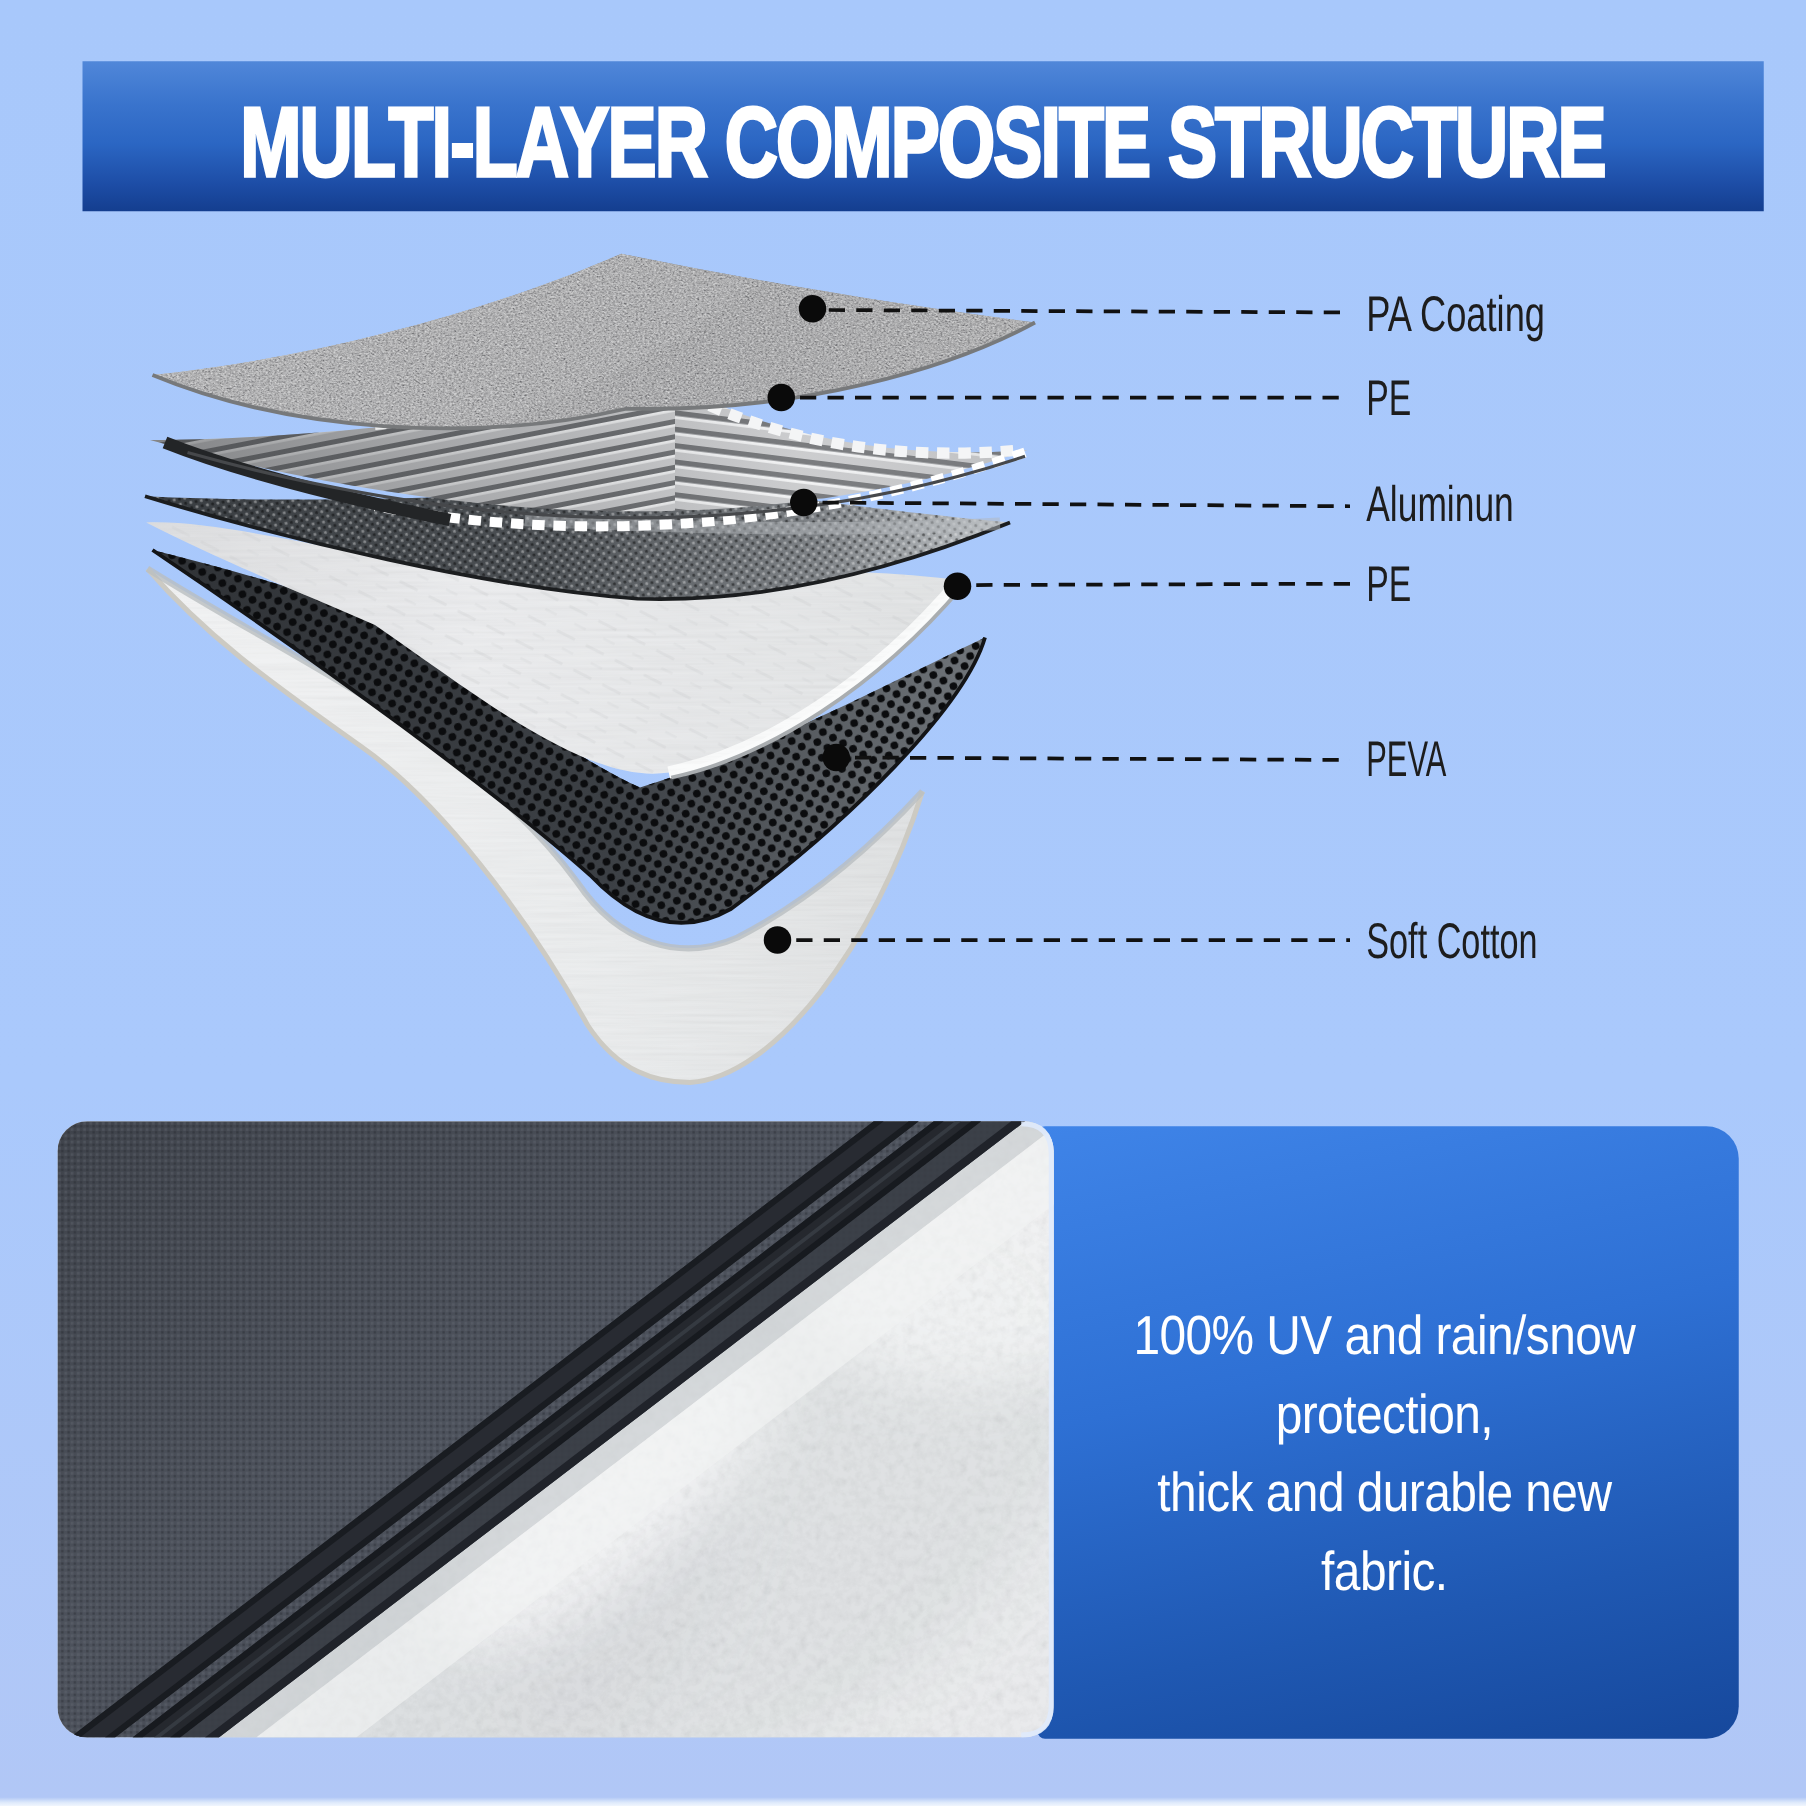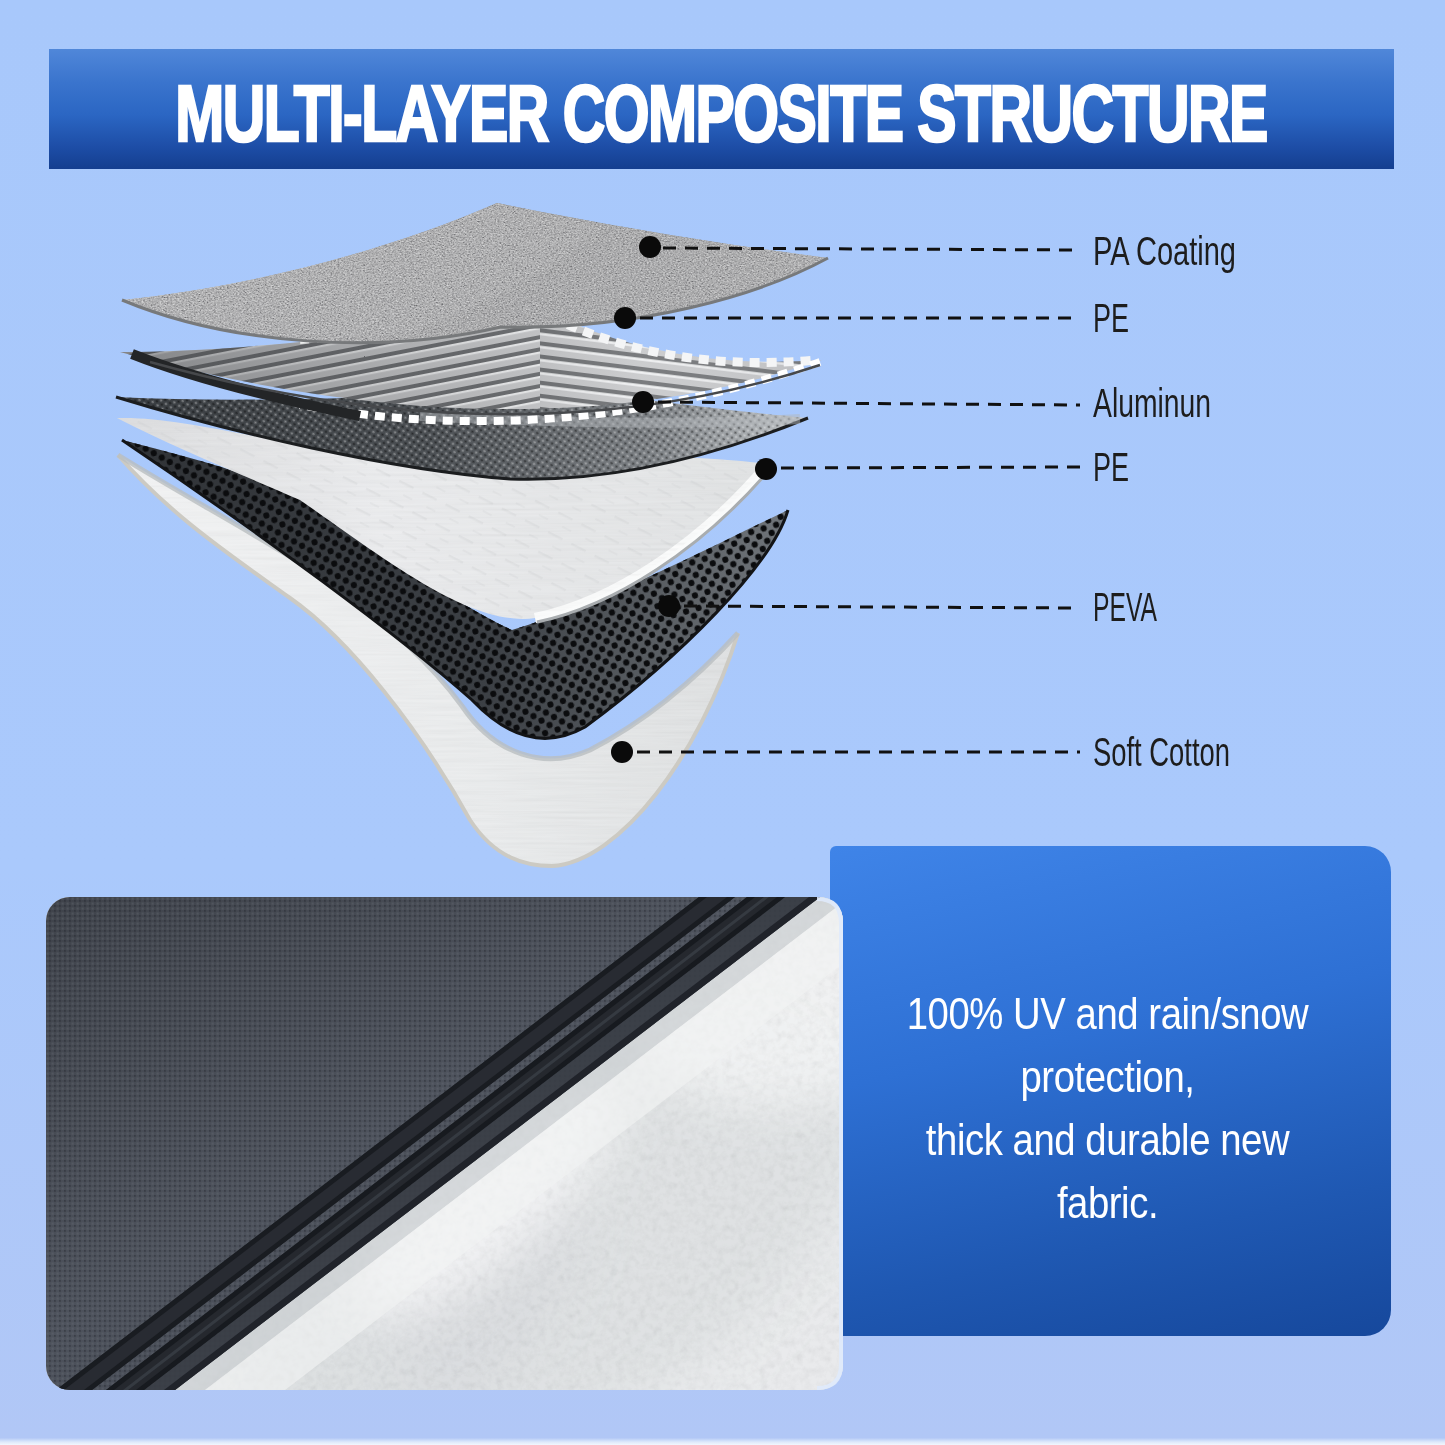--- a/index.html
+++ b/index.html
@@ -1,25 +1,25 @@
 <!DOCTYPE html>
 <html><head>
 <meta charset="utf-8">
 <style>
   html,body{margin:0;padding:0;}
   body{width:1445px;height:1445px;position:relative;overflow:hidden;
        font-family:"Liberation Sans",sans-serif;
        background:linear-gradient(180deg,#a8c8fb 0%,#aac9fc 60%,#b1c7f6 99.5%,#dfeafb 99.8%,#f2f7fe 100%);}
-  #banner{position:absolute;left:49px;top:49px;width:1345px;height:120px;
+  #banner{position:absolute;left:66px;top:49px;width:1345px;height:120px;
       background:linear-gradient(180deg,#5087d9 0%,#3a74cd 28%,#2b66c3 55%,#1d4da6 82%,#143e8f 100%);}
   #banner .t{position:absolute;left:672px;top:65px;
       transform:translate(-50%,-50%) scaleX(0.745);
       font-weight:bold;font-size:79px;color:#ffffff;letter-spacing:-2px;white-space:nowrap;
       -webkit-text-stroke:2.6px #ffffff;}
-  #panel{position:absolute;left:830px;top:846px;width:561px;height:490px;
+  #panel{position:absolute;left:830px;top:901px;width:561px;height:490px;
       border-radius:6px 26px 26px 6px;
       background:linear-gradient(168deg,#3f84e8 0%,#2e70d4 40%,#1f58b2 75%,#16489c 100%);}
   #panel .txt{position:absolute;left:10px;top:136px;width:535px;text-align:center;
       transform:scaleX(0.87);
       color:#ffffff;font-size:44px;line-height:63px;letter-spacing:-0.5px;}
   svg{position:absolute;left:0;top:0;}
 </style>
 </head>
 <body>
 <div id="banner">

